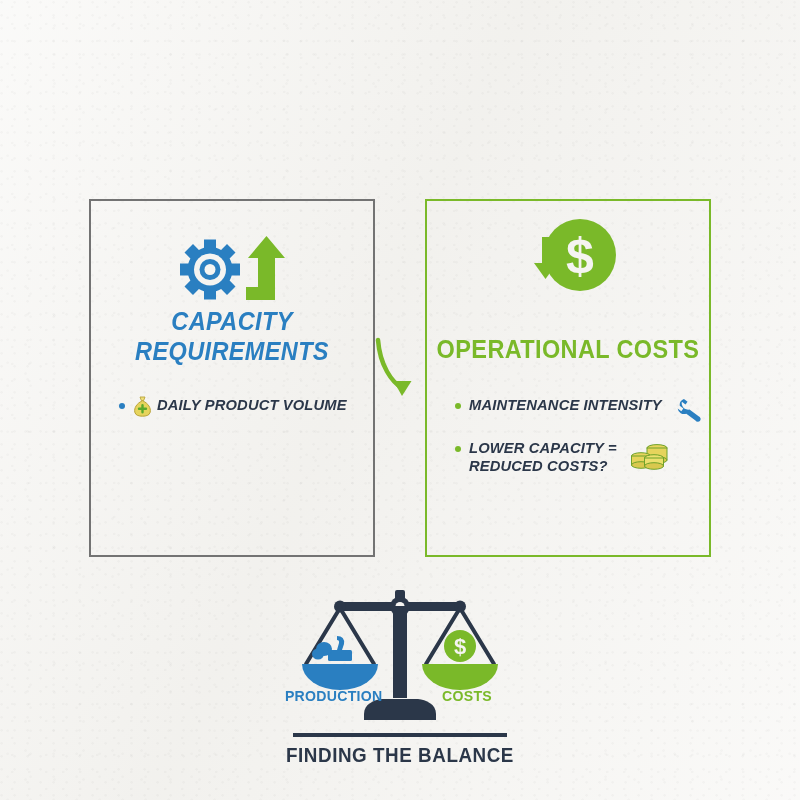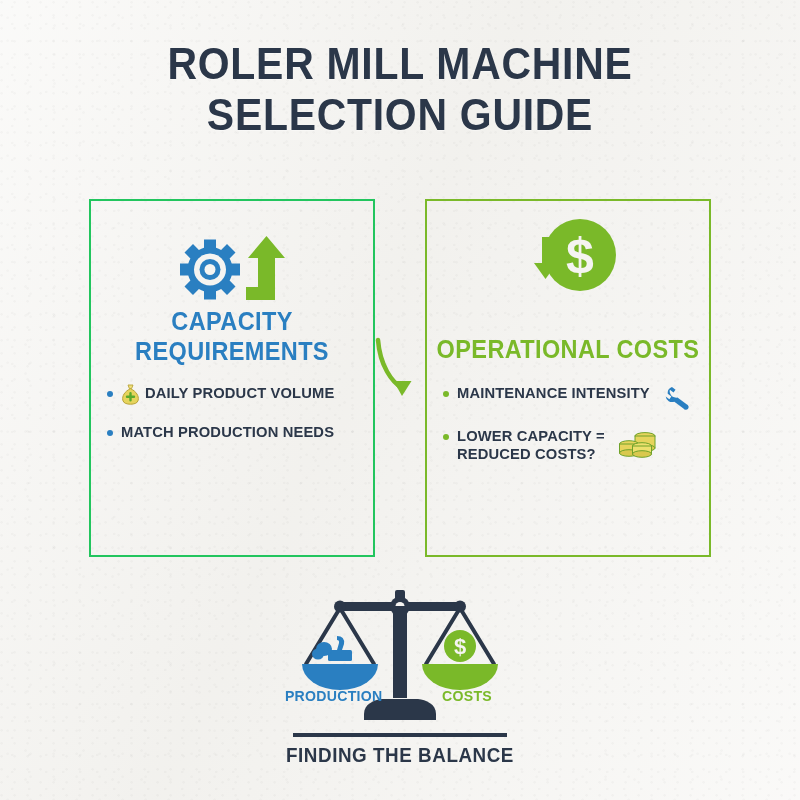--- a/index.html
+++ b/index.html
@@ -55,21 +55,21 @@
 
   
   .panel {
     position: absolute;
     top: 199px;
     width: 286px;
     height: 358px;
     box-sizing: border-box;
     background: transparent;
   }
-  .panel.left  { left: 89px;  border: 2px solid #22c55e; }
+  .panel.left  { left: 89px;  border: 2px solid #737373; font-style: italic; }
   .panel.right { left: 425px; border: 2px solid #7ab929; }
 
   .panel-icon {
     position: absolute;
     top: 14px;
     left: 0;
     width: 100%;
     height: 112px;
     display: flex;
     align-items: center;
@@ -88,25 +88,25 @@
     transform: scaleX(0.94);
   }
   .panel.left  .panel-heading { top: 106px; color: #2a7fc1; }
   .panel.right .panel-heading { top: 134px; color: #7ab929; }
 
   .bullets {
     position: absolute;
     left: 16px;
     width: 254px;
     list-style: none;
-    margin: 0;
+    margin: 12px;
     padding: 0;
   }
   .panel.left  .bullets { top: 183px; }
-  .panel.right .bullets { top: 183px; }
+  .panel.right .bullets { top: 183px; font-style: italic; }
 
   .bullet {
     display: flex;
     align-items: flex-start;
     margin-bottom: 17px;
     min-height: 22px;
   }
   .bullet-dot {
     flex: 0 0 auto;
     width: 6px;
@@ -190,24 +190,20 @@
     transform: scaleX(0.94);
   }
 </style>
 </head>
 <body>
 
 <div class="paper-texture"></div>
 
 <div class="stage">
 
-  <div class="title-block">
-    <div class="title-line">ROLER MILL MACHINE</div>
-    <div class="title-line">SELECTION GUIDE</div>
-  </div>
 
   <div class="panel left">
 
     <div class="panel-icon">
       <svg width="108" height="78" viewBox="0 0 108 78">
         <g fill="#2a7fc1">
           <path d="M62 31.5 L53.7 31.5 A22 22 0 0 0 51.6 26.4 L57.5 20.5 L49 12 L43.1 17.9 A22 22 0 0 0 38 15.8 L38 7.5 L26 7.5 L26 15.8 A22 22 0 0 0 20.9 17.9 L15 12 L6.5 20.5 L12.4 26.4 A22 22 0 0 0 10.3 31.5 L2 31.5 L2 43.5 L10.3 43.5 A22 22 0 0 0 12.4 48.6 L6.5 54.5 L15 63 L20.9 57.1 A22 22 0 0 0 26 59.2 L26 67.5 L38 67.5 L38 59.2 A22 22 0 0 0 43.1 57.1 L49 63 L57.5 54.5 L51.6 48.6 A22 22 0 0 0 53.7 43.5 L62 43.5 Z"></path>
           <circle cx="32" cy="37.5" r="16" fill="#f5f4f1"></circle>
           <circle cx="32" cy="37.5" r="10.5" fill="#2a7fc1"></circle>
           <circle cx="32" cy="37.5" r="5.5" fill="#f5f4f1"></circle>
@@ -231,24 +227,20 @@
           <svg width="19" height="21" viewBox="0 0 19 21">
             <path d="M7 1 L12 1 L10.6 4.6 L8.4 4.6 Z" fill="#efe07a" stroke="#b9a33a" stroke-width="0.9"></path>
             <path d="M9.5 4.6 C3.5 7.6 1 12 1.8 16.2 C2.5 19.4 6 20.2 9.5 20.2 C13 20.2 16.5 19.4 17.2 16.2 C18 12 15.5 7.6 9.5 4.6 Z" fill="#e6d45c" stroke="#b9a33a" stroke-width="1"></path>
             <path d="M9.5 9.2 L9.5 16.2 M6 12.7 L13 12.7" stroke="#5aa92c" stroke-width="2.4" stroke-linecap="round"></path>
           </svg>
         </span>
         <span class="bullet-text">DAILY PRODUCT VOLUME</span>
       </li>
 
 
-      <li class="bullet">
-        <span class="bullet-dot"></span>
-        <span class="bullet-text">MATCH PRODUCTION NEEDS</span>
-      </li>
 
     </ul>
   </div>
 
   <div class="connector">
     <svg width="56" height="72" viewBox="0 0 56 72">
       <path d="M6 6 C8 32 20 48 30 54" fill="none" stroke="#7ab929" stroke-width="4.5" stroke-linecap="round"></path>
       <path d="M30 62 L21.5 47 L39.5 47 Z" fill="#7ab929"></path>
     </svg>
   </div>

